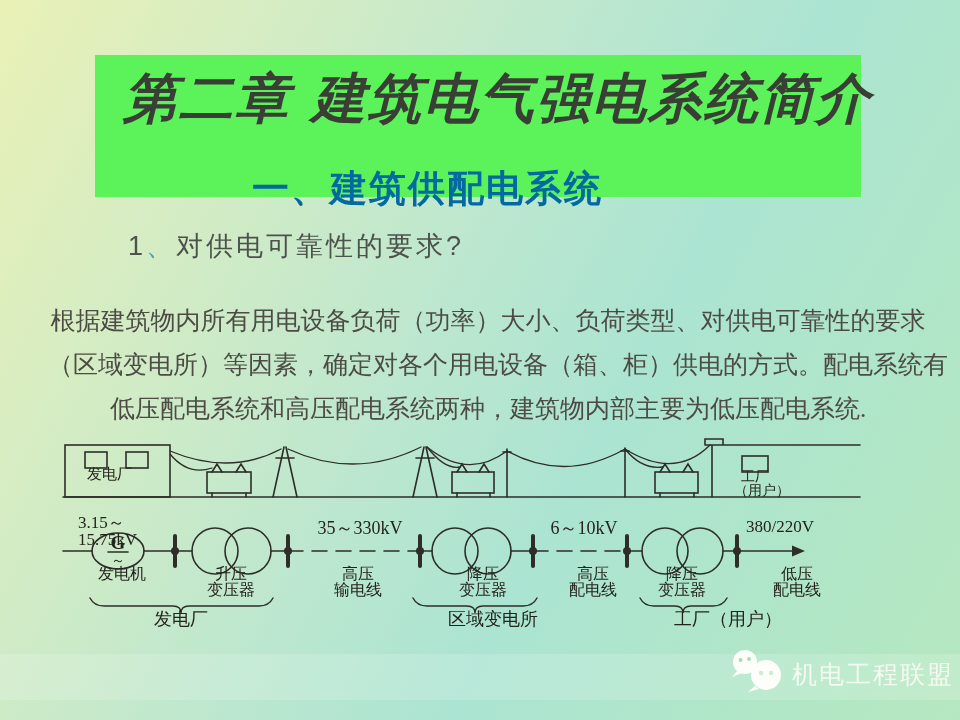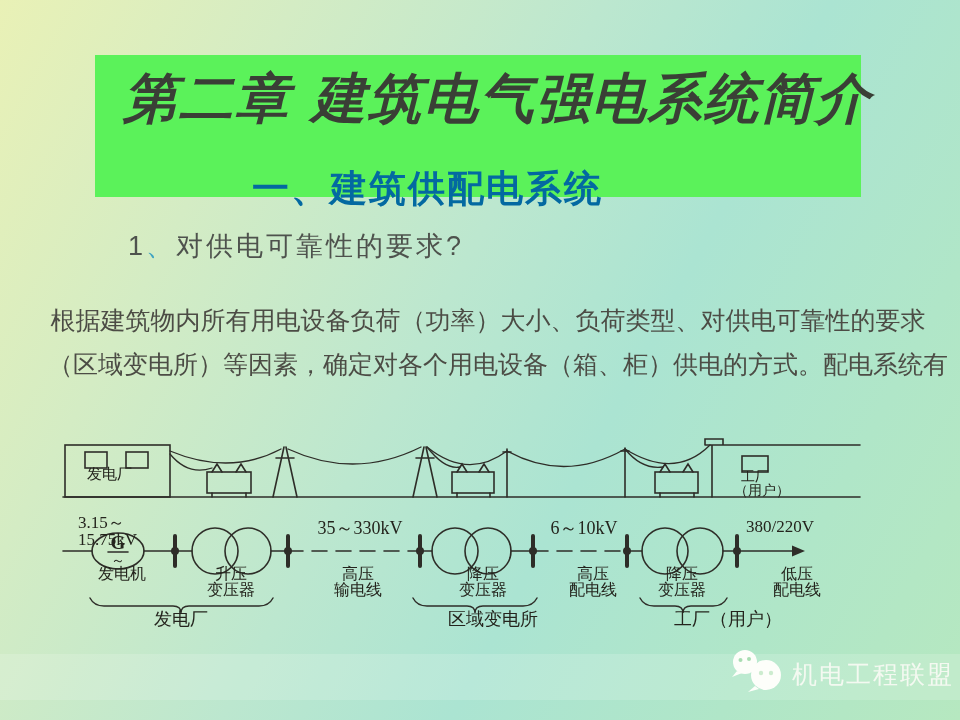--- a/index.html
+++ b/index.html
@@ -66,20 +66,21 @@
   <div class="abs chapter-title">第二章 建筑电气强电系统简介</div>
 </div>
 
 <div class="abs section-heading">一、建筑供配电系统</div>
 
 <div class="abs sub-question"><span>1</span><span class="punct">、</span><span>对供电可靠性的要求?</span></div>
 
 <div class="abs paragraph">
   <div>根据建筑物内所有用电设备负荷（功率）大小、负荷类型、对供电可靠性的要求</div>
   <div>（区域变电所）等因素，确定对各个用电设备（箱、柜）供电的方式。配电系统有</div>
+  <div>低压配电系统和高压配电系统两种，建筑物内部主要为低压配电系统.</div>
 </div>
 
 <svg class="abs diagram" viewBox="0 0 805 190" xmlns="http://www.w3.org/2000/svg">
   <g stroke="#2e2d28" stroke-width="1.6" fill="none" stroke-linecap="round">
 
     <path d="M3,59 L800,59"></path>
 
     <g>
       <rect x="5" y="7" width="105" height="52"></rect>
       <rect x="25" y="14" width="22" height="16"></rect>

